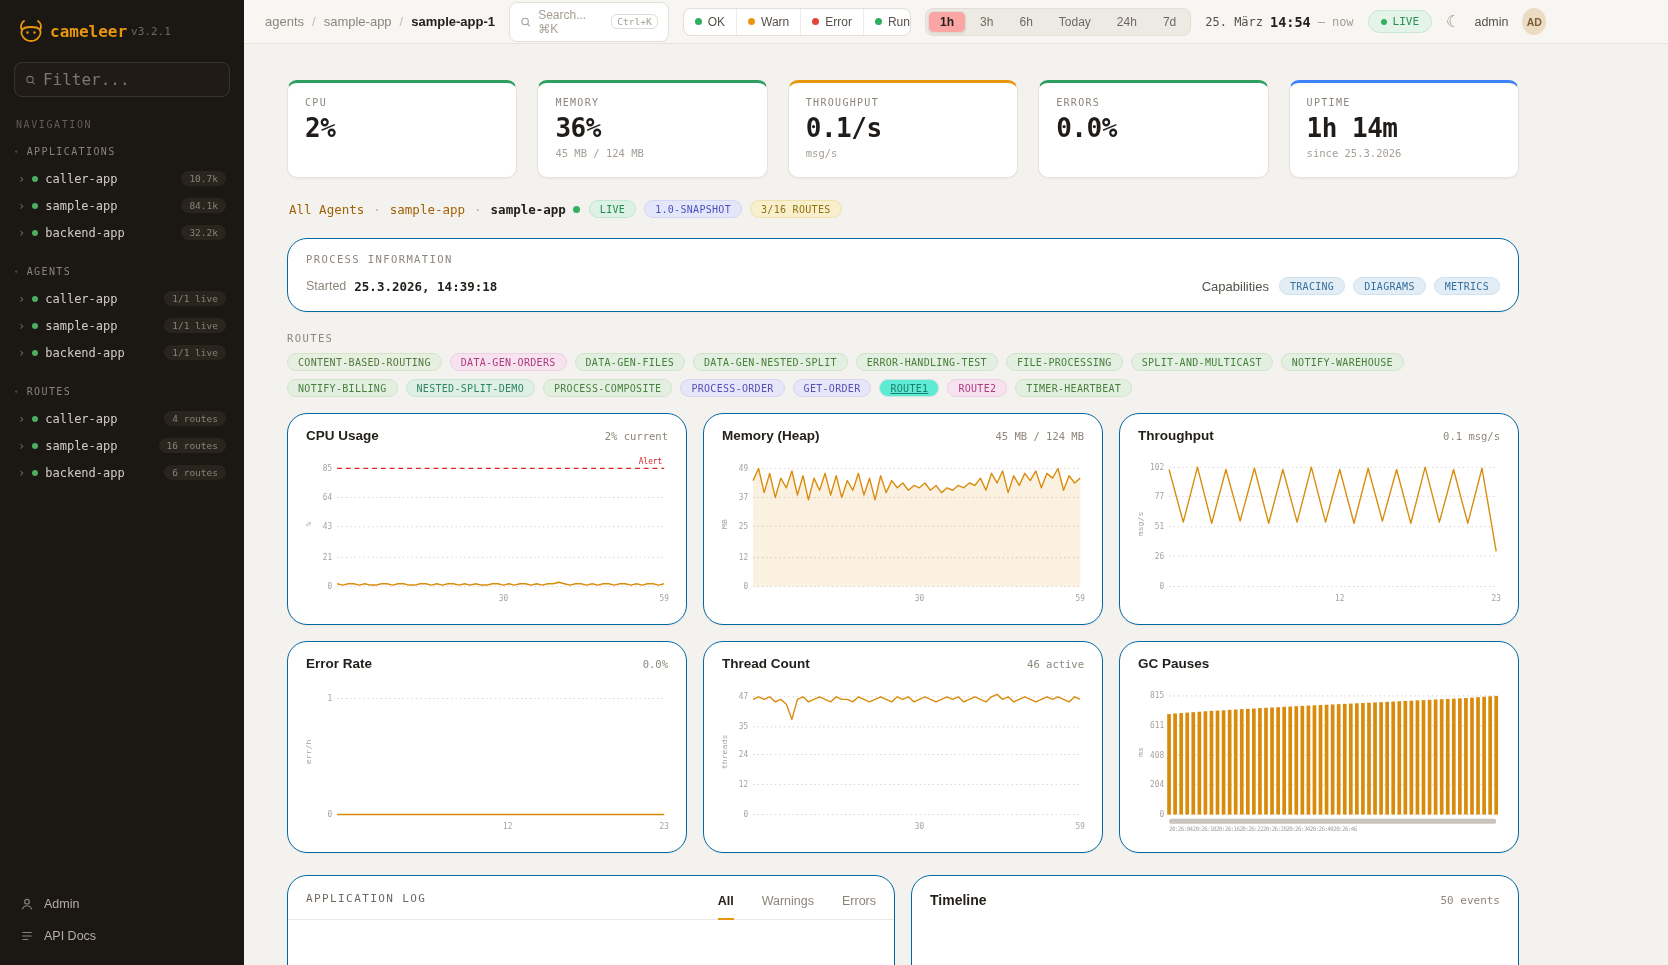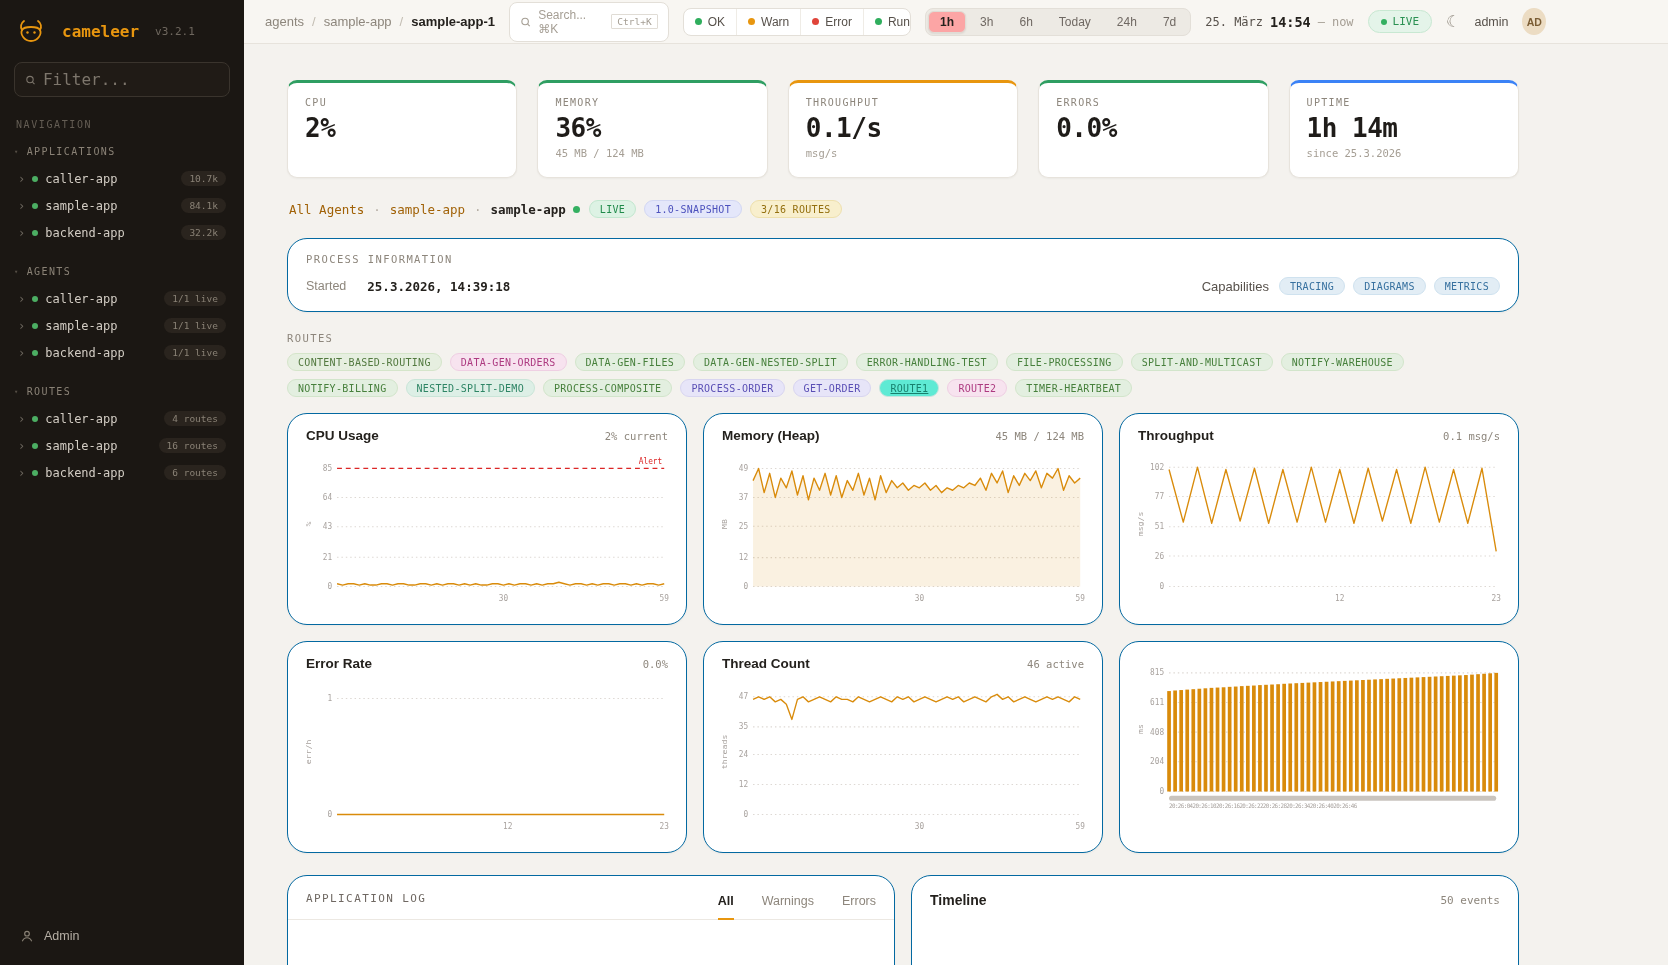--- a/index.html
+++ b/index.html
@@ -1,21 +1,21 @@
 <!DOCTYPE html>
 <html><head>
 <meta charset="utf-8">
 <style>
   *{margin:0;padding:0;box-sizing:border-box}
   html,body{width:1668px;height:965px;overflow:hidden}
   body{font-family:"Liberation Sans","DejaVu Sans",sans-serif;background:#f4f2ee;color:#292524;font-size:13px;display:flex}
 
   
   .sidebar{width:244px;min-width:244px;height:100%;background:#1b1713;display:flex;flex-direction:column;padding:14px 12px 14px}
-  .logo-row{display:flex;align-items:center;gap:16px;padding:4px 4px 18px}
+  .logo-row{display:flex;align-items:center;gap:4px;padding:4px 4px 18px}
   .brand{color:#e8960f;font-family:"DejaVu Sans Mono",monospace;font-weight:bold;font-size:16px}
   .version{color:#6e675e;font-size:11px;font-family:"DejaVu Sans Mono",monospace}
   .filter-box{display:flex;align-items:center;gap:7px;border:1px solid #3a342d;border-radius:8px;padding:7px 10px;margin:0 2px 22px;background:#201b16}
   .filter-box input{background:transparent;border:none;outline:none;color:#cfc9c0;font-size:16px;width:100%;font-family:"DejaVu Sans Mono",monospace}
   .filter-box input::placeholder{color:#7d766c}
   .nav-label{color:#645d54;font-size:10px;letter-spacing:1.6px;padding:0 4px 16px;font-family:"DejaVu Sans Mono",monospace}
   .side-section{margin-bottom:20px}
   .side-header{display:flex;align-items:center;gap:7px;color:#8a8276;font-size:10px;letter-spacing:1.4px;padding:0 2px 8px;font-family:"DejaVu Sans Mono",monospace;cursor:pointer}
   .side-header .tri{color:#554e45;font-size:7px}
   .side-item{display:flex;align-items:center;gap:7px;padding:6px 6px;border-radius:6px;color:#d3cdc4;font-family:"DejaVu Sans Mono",monospace;font-size:12px;cursor:pointer}
@@ -26,21 +26,21 @@
   .sidebar-footer{margin-top:auto;display:flex;flex-direction:column;gap:2px}
   .foot-item{display:flex;align-items:center;gap:10px;color:#b6afa5;font-size:12.5px;padding:8px 8px;border-radius:6px;cursor:pointer}
 
   
   .main-col{flex:1;display:flex;flex-direction:column;height:100%;overflow:hidden}
   .topbar{height:44px;min-height:44px;display:flex;align-items:center;gap:14px;padding:0 122px 0 21px;background:#f8f6f2;border-bottom:1px solid #e7e3dc}
   .breadcrumb{display:flex;align-items:center;gap:8px;font-size:13px;color:#8d867c;white-space:nowrap}
   .breadcrumb .sep::before{content:"/";color:#c2bcb2}
   .breadcrumb .current{color:#24211d;font-weight:bold}
   .searchbox{display:flex;align-items:center;gap:7px;background:#fff;border:1px solid #e3dfd8;border-radius:8px;padding:5px 10px;width:180px;color:#a59e94;font-size:12px;cursor:text}
-  kbd.shortcut{margin-left:auto;border:1px solid #e0dcd5;border-radius:1px;font-size:9.5px;padding:1px 5px;color:#a59e94;font-family:"DejaVu Sans Mono",monospace}
+  kbd.shortcut{margin-left:auto;border:1px solid #e0dcd5;border-radius:6px;font-size:9.5px;padding:1px 5px;color:#a59e94;font-family:"DejaVu Sans Mono",monospace}
   .filter-group{display:flex;align-items:stretch;background:#fff;border:1px solid #e3dfd8;border-radius:8px;overflow:hidden}
   .filter-seg{display:flex;align-items:center;gap:6px;padding:6px 11px;font-size:12px;color:#57514b;border-right:1px solid #efece6;cursor:pointer;white-space:nowrap}
   .filter-seg:last-child{border-right:none}
   .filter-seg .dot{width:7px;height:7px;border-radius:50%}
   .range-group{display:flex;background:#edeae4;border:1px solid #e3dfd8;border-radius:8px;padding:2px;gap:2px}
   .range-btn{border:1px solid transparent;background:transparent;color:#6f6862;font-size:12px;padding:3px 11px;border-radius:6px;cursor:pointer;font-family:inherit}
   .range-btn.active{background:#fca5a5;color:#24211d;font-weight:bold;box-shadow:0 1px 2px rgba(0,0,0,.08);border-color:#e0dcd5}
   .datetime{display:flex;align-items:center;gap:7px;font-size:12px;color:#57514b;font-family:"DejaVu Sans Mono",monospace;white-space:nowrap}
   .datetime b{color:#24211d;font-size:13.5px}
   .datetime .dim{color:#a59e94}
@@ -62,21 +62,21 @@
   .agent-link{color:#a16207;cursor:pointer}
   .agent-sep::before{content:"\00B7";color:#b5aea4}
   .agent-current{color:#24211d;font-weight:bold;display:flex;align-items:center;gap:7px}
   .agent-current .dot{width:7px;height:7px;background:#34b061;border-radius:50%}
   .chip{font-family:"DejaVu Sans Mono",monospace;font-size:10px;padding:2.5px 10px;border-radius:999px;border:1px solid transparent;letter-spacing:.3px;white-space:nowrap;cursor:pointer}
 
   .card{background:#fff;border:1px solid #0369a1;border-radius:20px;box-shadow:0 1px 2px rgba(28,25,20,.04)}
   .process-card{margin-top:20px;padding:14px 18px 16px}
   .card-title{font-size:10.5px;letter-spacing:1.4px;color:#8d867c;font-family:"DejaVu Sans Mono",monospace}
   .process-row{display:flex;align-items:center;justify-content:space-between;margin-top:12px}
-  .started-group{display:flex;align-items:center;gap:21px}
+  .started-group{display:flex;align-items:center;gap:8px}
   .started-label{color:#8d867c;font-size:12.5px}
   .started-value{font-family:"DejaVu Sans Mono",monospace;font-size:12.5px;color:#24211d;font-weight:bold}
   .cap-group{display:flex;align-items:center;gap:10px}
   .cap-label{color:#57514b;font-size:13px}
 
   .routes-label{margin-top:20px;font-size:10.5px;letter-spacing:1.4px;color:#8d867c;font-family:"DejaVu Sans Mono",monospace}
   .route-chips{display:flex;flex-wrap:wrap;gap:8px;margin-top:9px}
 
   .charts-grid{display:grid;grid-template-columns:repeat(3,1fr);gap:16px;margin-top:16px}
   .chart-card{padding:12px 14px 6px;height:212px}
@@ -212,20 +212,26 @@
 </div>
   </div>
 
   <div class="sidebar-footer">
     <div class="foot-item">
       <svg width="14" height="14" viewBox="0 0 24 24" fill="none" stroke="#8a8276" stroke-width="2">
           <circle cx="12" cy="8" r="4"></circle>
           <path d="M4 21c1.5-4 5-6 8-6s6.5 2 8 6"></path>
         </svg>
       <span>Admin</span>
+    </div>
+    <div class="foot-item">
+      <svg width="14" height="14" viewBox="0 0 24 24" fill="none" stroke="#8a8276" stroke-width="2">
+          <path d="M4 6h16M4 12h16M4 18h10"></path>
+        </svg>
+      <span>API Docs</span>
     </div>
   </div>
 </aside>
 
 <div class="main-col">
 
   <header class="topbar">
     <nav class="breadcrumb">
       <span>agents</span>
       <span class="sep"></span>
@@ -509,20 +515,24 @@
             <text x="31" y="51.10000000000001" fill="#a8a29e" font-size="8" text-anchor="end">35</text>
             <line x1="36" y1="19.320000000000007" x2="372" y2="19.320000000000007" stroke="#ddd8d3" stroke-width="1" stroke-dasharray="1.5 3"></line>
             <text x="31" y="21.820000000000007" fill="#a8a29e" font-size="8" text-anchor="end">47</text>
             <text x="206.84745762711864" y="148" fill="#a8a29e" font-size="8" text-anchor="middle">30</text>
             <text x="372" y="148" fill="#a8a29e" font-size="8" text-anchor="middle">59</text>
             <polyline points="36.0,21.8 41.7,19.3 47.4,21.8 53.1,19.3 58.8,24.2 64.5,21.8 70.2,26.6 75.9,41.3 81.6,21.8 87.3,19.3 92.9,24.2 98.6,21.8 104.3,19.3 110.0,21.8 115.7,24.2 121.4,19.3 127.1,21.8 132.8,21.8 138.5,24.2 144.2,19.3 149.9,21.8 155.6,24.2 161.3,21.8 167.0,19.3 172.7,21.8 178.4,24.2 184.1,19.3 189.8,21.8 195.5,19.3 201.2,24.2 206.8,21.8 212.5,19.3 218.2,21.8 223.9,24.2 229.6,21.8 235.3,19.3 241.0,21.8 246.7,19.3 252.4,24.2 258.1,21.8 263.8,19.3 269.5,21.8 275.2,24.2 280.9,19.3 286.6,16.9 292.3,21.8 298.0,19.3 303.7,24.2 309.4,21.8 315.1,19.3 320.7,21.8 326.4,24.2 332.1,21.8 337.8,19.3 343.5,21.8 349.2,19.3 354.9,21.8 360.6,24.2 366.3,19.3 372.0,21.8" fill="none" stroke="#d98b0b" stroke-width="1.4" stroke-linejoin="round"></polyline>
           </svg>
   </div>
 
   <div class="card chart-card">
+    <div class="chart-head">
+      <span class="chart-title">GC Pauses</span>
+      <span class="chart-meta"></span>
+    </div>
     <svg class="chart-svg" viewBox="0 0 380 152" preserveAspectRatio="none">
             <text x="9" y="73" fill="#a8a29e" font-size="8" text-anchor="middle" transform="rotate(-90 9 73)">ms</text>
             <line x1="36" y1="134" x2="372" y2="134" stroke="#ddd8d3" stroke-width="1" stroke-dasharray="1.5 3"></line>
             <text x="31" y="136.5" fill="#a8a29e" font-size="8" text-anchor="end">0</text>
             <line x1="36" y1="105.06046511627906" x2="372" y2="105.06046511627906" stroke="#ddd8d3" stroke-width="1" stroke-dasharray="1.5 3"></line>
             <text x="31" y="107.56046511627906" fill="#a8a29e" font-size="8" text-anchor="end">204</text>
             <line x1="36" y1="76.12093023255814" x2="372" y2="76.12093023255814" stroke="#ddd8d3" stroke-width="1" stroke-dasharray="1.5 3"></line>
             <text x="31" y="78.62093023255814" fill="#a8a29e" font-size="8" text-anchor="end">408</text>
             <line x1="36" y1="47.323255813953494" x2="372" y2="47.323255813953494" stroke="#ddd8d3" stroke-width="1" stroke-dasharray="1.5 3"></line>
             <text x="31" y="49.823255813953494" fill="#a8a29e" font-size="8" text-anchor="end">611</text>

